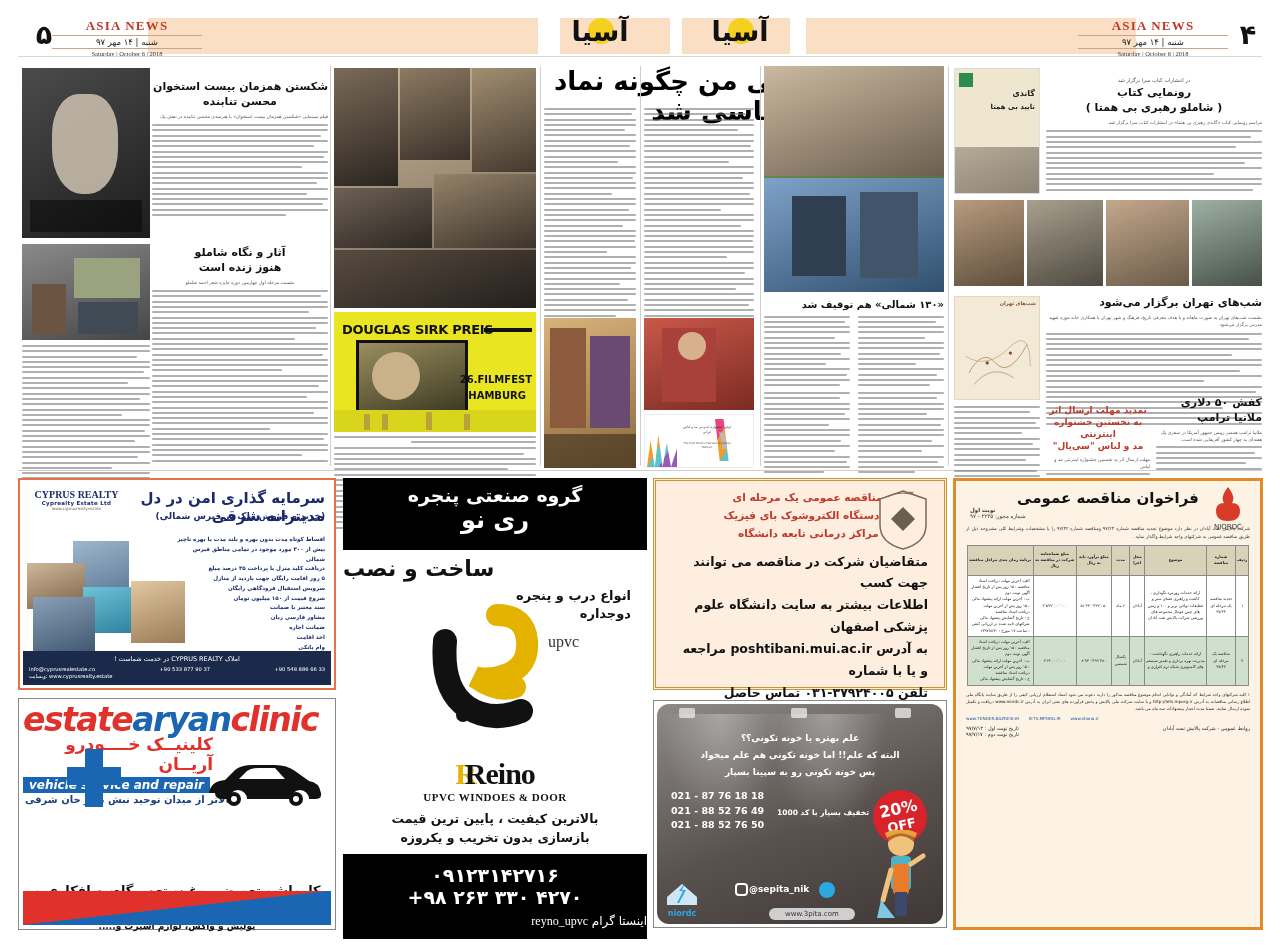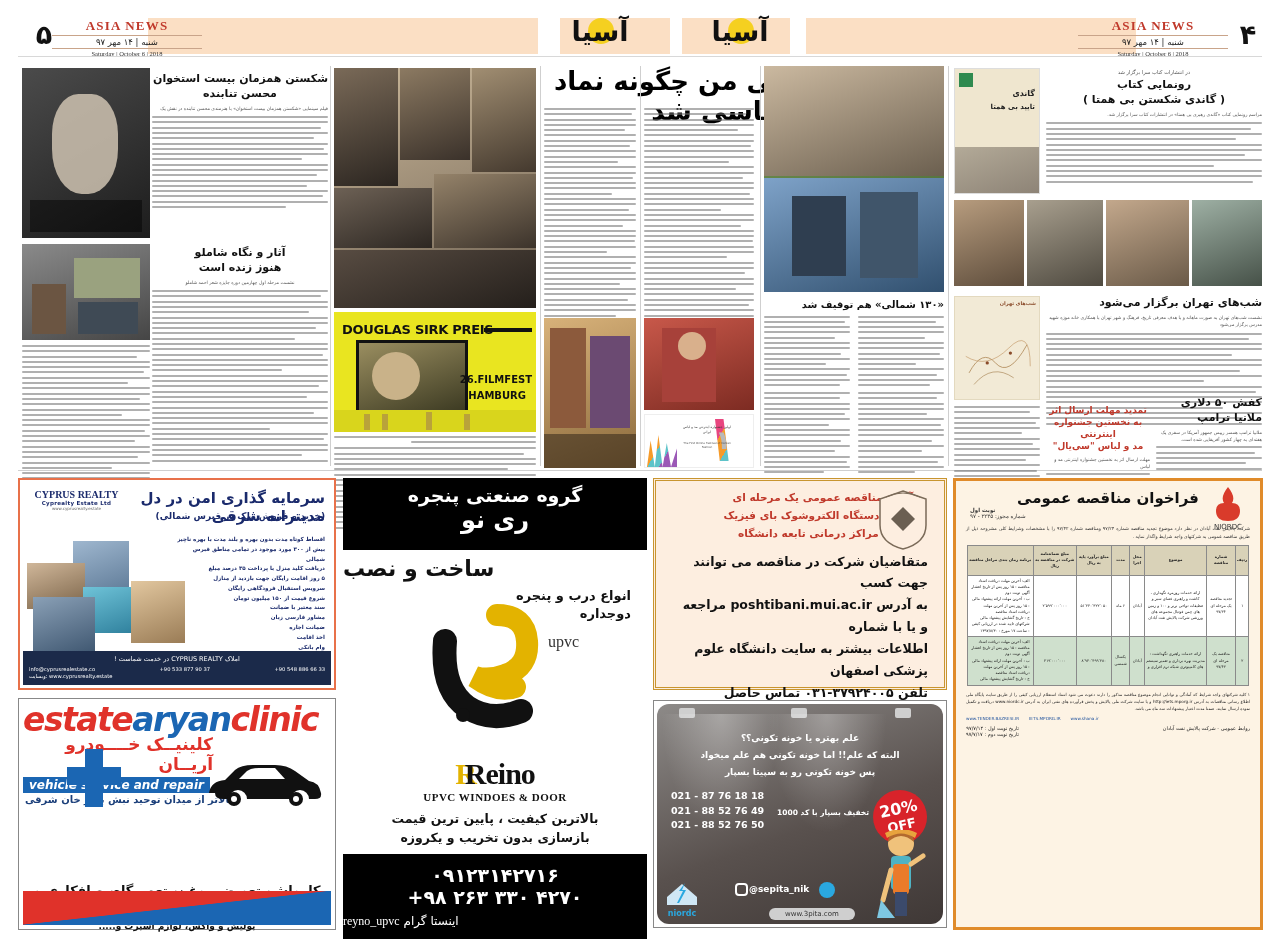--- a/index.html
+++ b/index.html
@@ -124,21 +124,21 @@
   .rn-t3 { direction:rtl; text-align:left; font-size:22px; font-weight:bold; color:#111; padding:6px 12px 0 0;}
   .rn-t4 { direction:rtl; text-align:right; font-size:13px; font-weight:bold; color:#111; line-height:1.4; padding-right:10px;}
   .rn-upvc{ font-family:"Liberation Serif",serif; font-size:16px; color:#333; padding-right:10px; direction:rtl; text-align:right;}
   .rn-brand{ text-align:center; font-family:"Liberation Serif",serif; }
   .rn-brand .bn { font-size:30px; font-weight:bold; color:#111; letter-spacing:-1px; }
   .rn-brand .bn b { color:#e3b300; }
   .rn-brand .bs { font-size:11px; letter-spacing:.5px; color:#111; font-weight:bold;}
   .rn-slogan { direction:rtl; text-align:center; font-size:12.5px; font-weight:bold; color:#111; line-height:1.55; }
   .rn-foot { background:#000; padding:10px 0 10px 0; margin-top:6px; }
   .rn-foot .p { color:#fff; text-align:center; font-size:19px; font-weight:bold; letter-spacing:1px; direction:ltr;}
-  .rn-foot .ig{ color:#fff; text-align:left; font-size:12px; direction:rtl; padding-top:6px;}
+  .rn-foot .ig{ color:#fff; text-align:right; font-size:12px; direction:rtl; padding-top:6px;}
 
   
   #ad-tender { left:653px; top:478px; width:294px; height:212px;
      background:#fdeee0; border:3px double #c8952f; }
   .td-head { direction:rtl; text-align:center; color:#c0392b; font-weight:bold;
      font-size:10.5px; line-height:1.7; padding:8px 14px 0 60px; }
   .td-body { direction:rtl; text-align:right; color:#111; font-weight:bold;
      font-size:12.5px; line-height:1.75; padding:8px 16px 0 16px; }
   .td-foot { direction:rtl; text-align:center; color:#b2402c; font-size:5.8px; padding-top:8px;}
   .td-seal { position:absolute; right:14px; top:8px; width:54px; height:62px; }
@@ -228,21 +228,21 @@
   <div class="sep-v" style="left:948px; top:66px; height:400px;"></div>
   <div class="sep-h" style="left:18px; top:470px; width:1244px;"></div>
 
   <div class="col" style="left:22px; top:68px; width:128px; height:170px;">
     <div class="photo ph-dark" style="width:100%;height:100%;">
       <div style="position:absolute;left:30px;top:26px;width:66px;height:100px;border-radius:40% 40% 45% 45%;background:#cfc3b2;opacity:.85;"></div>
       <div style="position:absolute;left:8px;bottom:6px;width:112px;height:32px;background:rgba(0,0,0,.45);"></div>
     </div>
   </div>
 
-  <div class="col" style="left:152px; top:72px; width:176px;">
+  <div class="col" style="left:152px; top:80px; width:176px;">
     <div class="hl h-lg">شکستن همزمان بیست استخوان</div>
     <div class="hl h-lg" style="text-align:center">محسن تنابنده</div>
     <div class="deck" style="margin-top:3px">فیلم سینمایی «شکستن همزمان بیست استخوان» با هنرمندی محسن تنابنده در نقش یک</div>
     <div class="lines" style="margin-top:4px">
       <span style="width:100%"></span>
         <span style="width:100%"></span>
         <span style="width:96%"></span>
       <span style="width:100%"></span>
         <span style="width:92%"></span>
         <span style="width:100%"></span>
@@ -630,24 +630,24 @@
 
   <div class="col" style="left:954px; top:68px; width:86px; height:126px;">
     <div class="photo ph-book" style="width:100%;height:100%;border:1px solid #ddd;">
       <div style="position:absolute;right:4px;top:20px;width:70px;font-size:8px;font-weight:bold;direction:rtl;text-align:right;color:#222;">گاندی</div>
       <div style="position:absolute;right:4px;top:34px;width:70px;font-size:7px;font-weight:bold;direction:rtl;text-align:right;color:#222;">تایید بی همتا</div>
       <div style="position:absolute;left:4px;top:4px;width:14px;height:14px;background:#2f8a4f;"></div>
       <div style="position:absolute;left:0;bottom:0;width:86px;height:46px;background:linear-gradient(160deg,#b3a histor,#8d8376);background:linear-gradient(160deg,#b3aa98,#8d8376);"></div>
     </div>
   </div>
 
-  <div class="col" style="left:1046px; top:68px; width:216px;">
+  <div class="col" style="left:1046px; top:76px; width:216px;">
     <div class="deck" style="text-align:center;font-size:5.2px;">در انتشارات کتاب سرا برگزار شد</div>
     <div class="hl h-lg" style="text-align:center;margin-top:2px">رونمایی کتاب</div>
-    <div class="hl h-lg" style="text-align:center">( گاندی شکستن بی همتا )</div>
+    <div class="hl h-lg" style="text-align:center">( شاملو رهبری بی همتا )</div>
     <div class="deck" style="margin-top:3px">مراسم رونمایی کتاب «گاندی رهبری بی همتا» در انتشارات کتاب سرا برگزار شد.</div>
     <div class="lines" style="margin-top:4px">
       <span style="width:100%"></span>
         <span style="width:95%"></span>
         <span style="width:100%"></span>
       <span style="width:88%"></span>
         <span style="width:100%"></span>
         <span style="width:100%"></span>
       <span style="width:92%"></span>
         <span style="width:100%"></span>
@@ -864,22 +864,22 @@
         <path d="M10 8 q17 -8 34 0" stroke="#7a6a58" stroke-width="1" fill="none"></path>
       </svg>
     </div>
     <div class="td-head">
       <div>آگهی مناقصه عمومی یک مرحله ای</div>
       <div>خرید ده دستگاه الکتروشوک بای فیزیک</div>
       <div>جهت مراکز درمانی تابعه دانشگاه</div>
     </div>
     <div class="td-body">
       <div>متقاضیان شرکت در مناقصه می توانند جهت کسب</div>
+      <div>اطلاعات بیشتر به سایت دانشگاه علوم پزشکی اصفهان</div>
       <div>به آدرس poshtibani.mui.ac.ir مراجعه و یا با شماره</div>
-      <div>اطلاعات بیشتر به سایت دانشگاه علوم پزشکی اصفهان</div>
       <div>تلفن ۳۷۹۲۴۰۰۵-۰۳۱ تماس حاصل فرمایند.</div>
       <div style="text-align:center">م/الف: ۲۶۲۵۷۰</div>
     </div>
     <div class="td-foot">روابط عمومی دانشگاه علوم پزشکی و خدمات بهداشتی درمانی استان اصفهان</div>
   </div>
 
   <div class="ad" id="ad-sepita">
     <div class="sp-inner">
       <div style="position:absolute;left:22px;top:4px;width:16px;height:10px;background:#cfcfcf;border-radius:2px;"></div>
       <div style="position:absolute;left:134px;top:4px;width:16px;height:10px;background:#cfcfcf;border-radius:2px;"></div>

